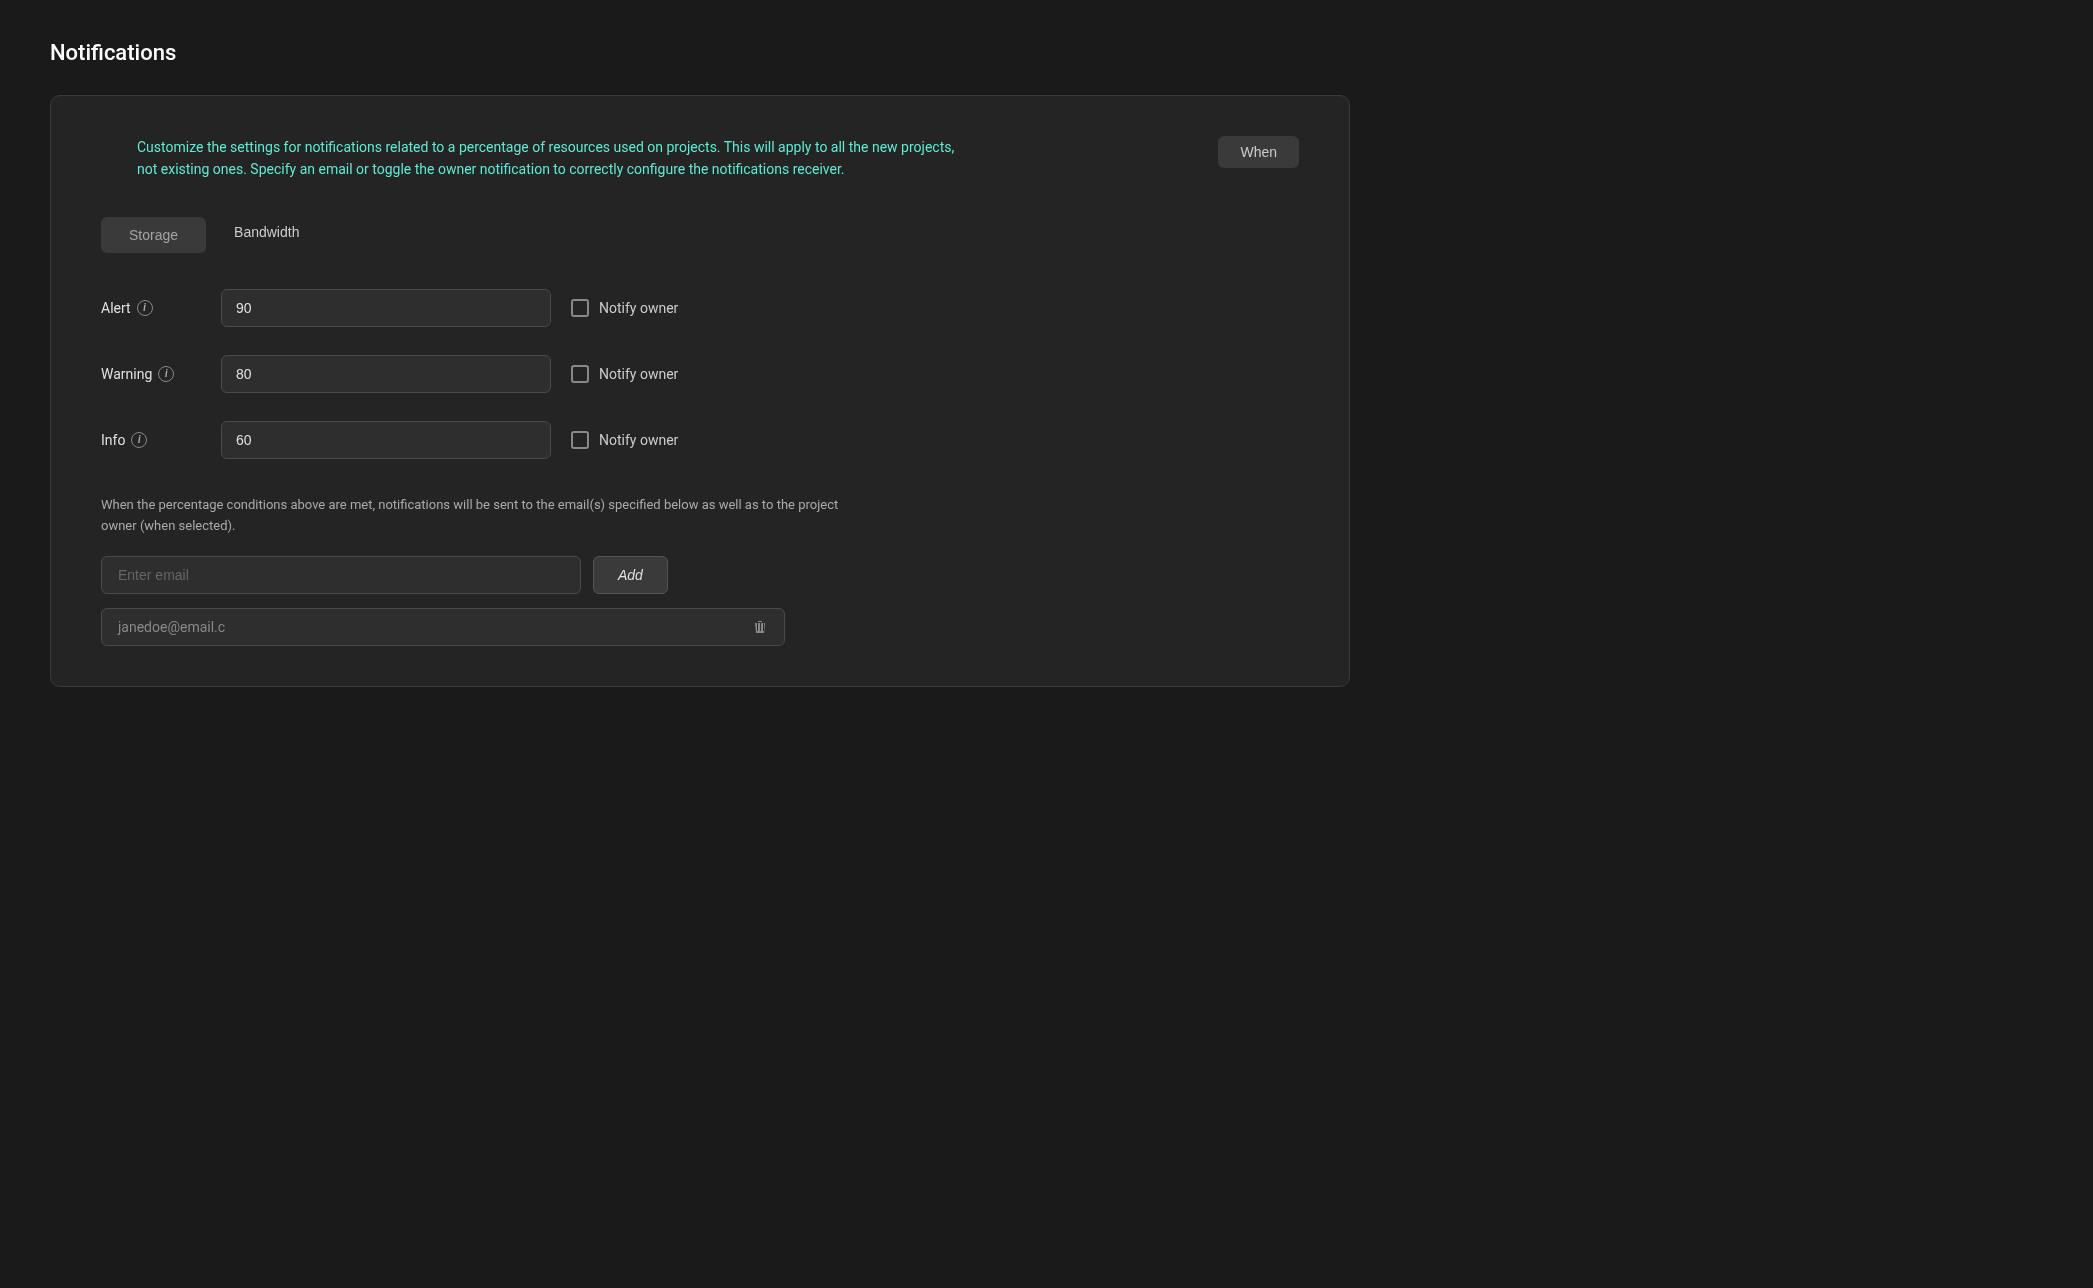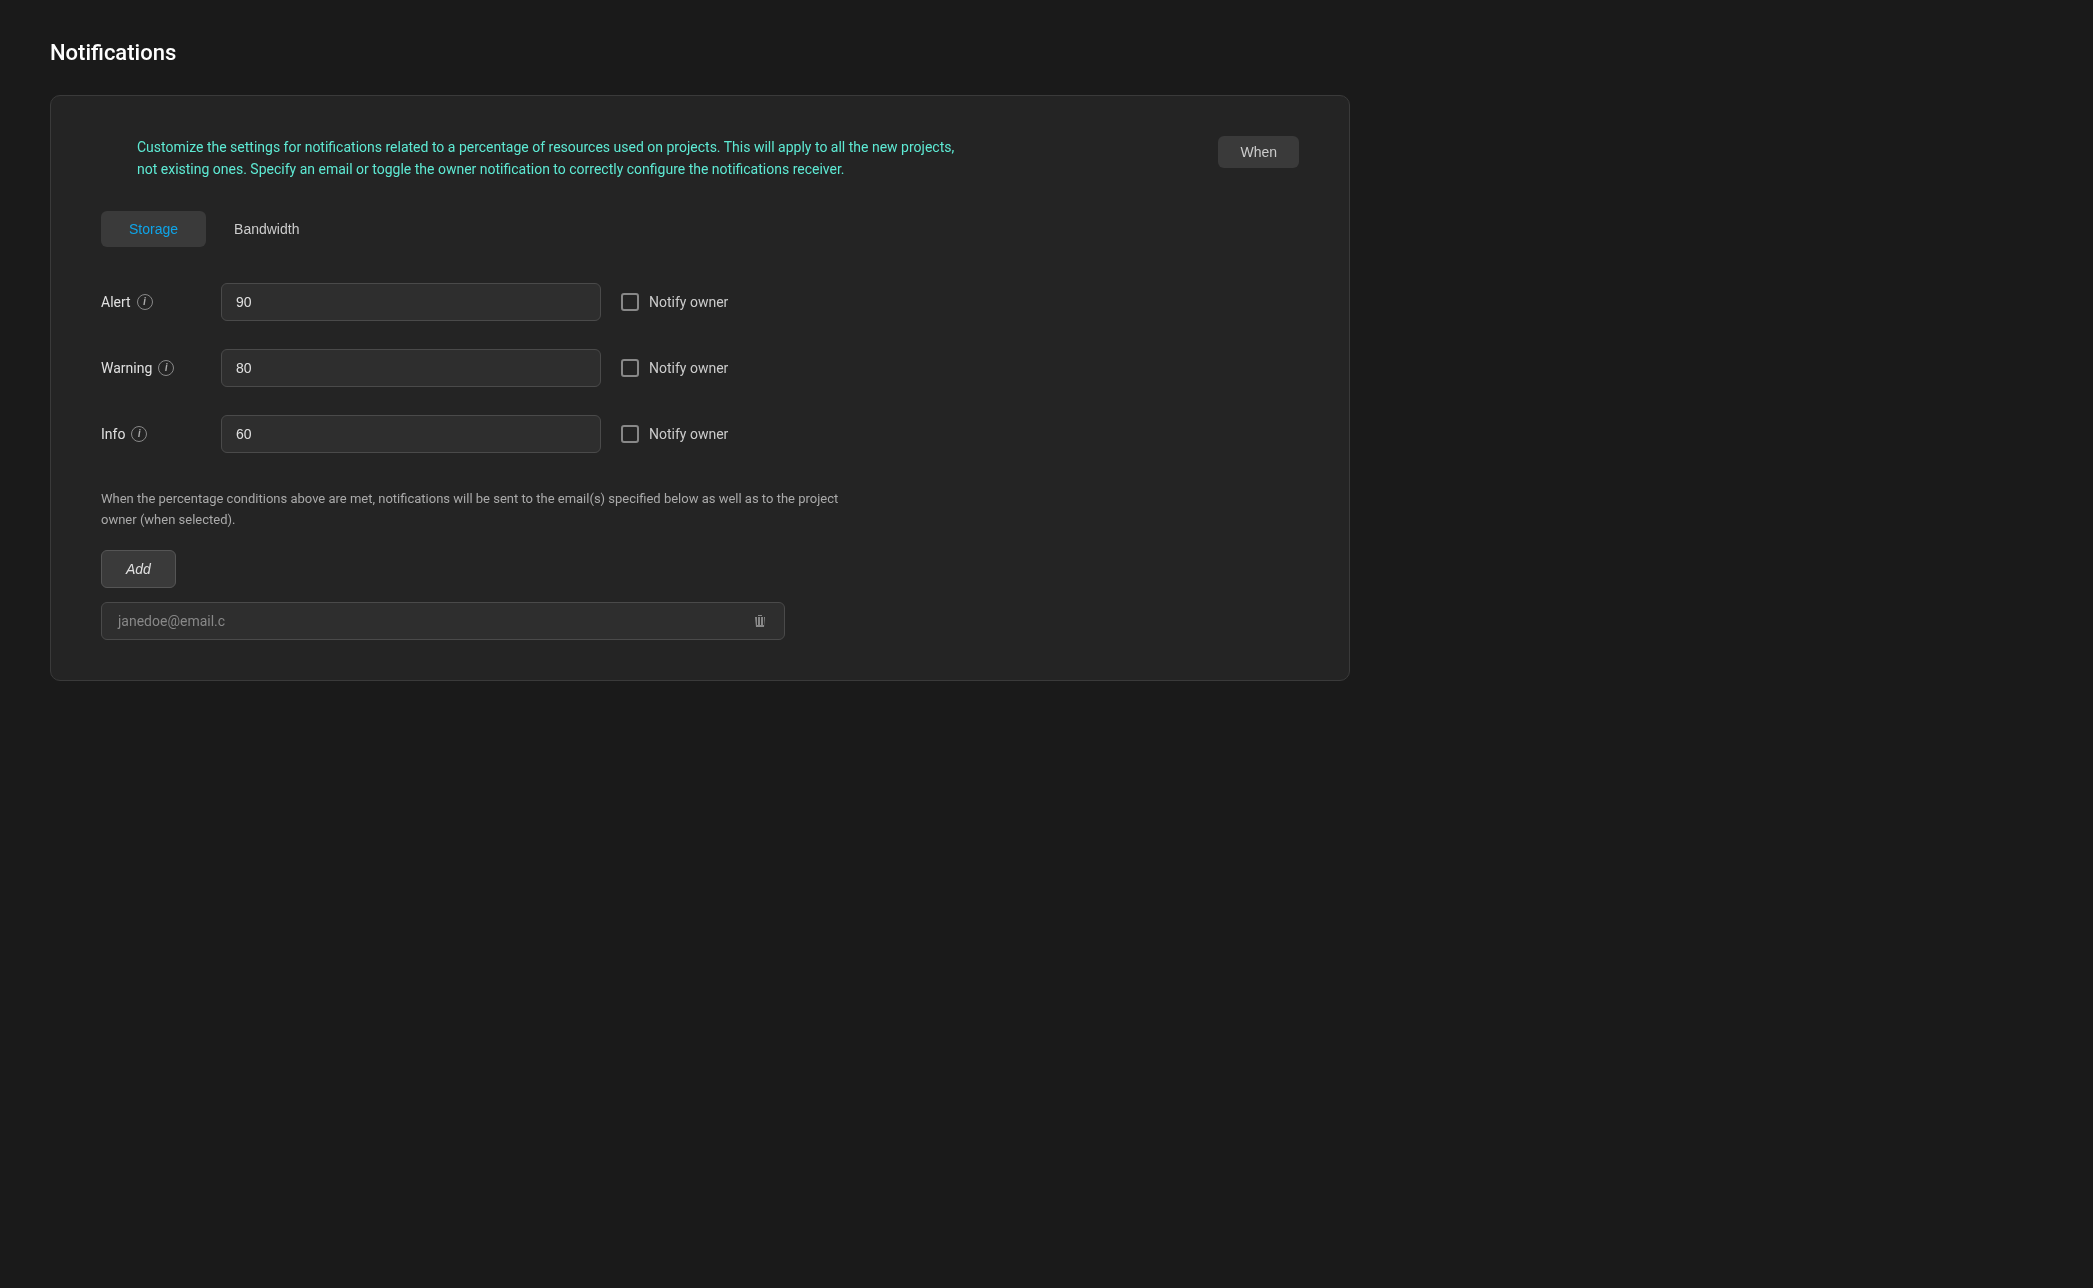--- a/index.html
+++ b/index.html
@@ -72,21 +72,22 @@
       cursor: pointer;
       font-size: 14px;
       font-weight: 500;
       color: #cccccc;
       background: transparent;
       border: none;
     }
 
     .tab.active {
       background-color: #3a3a3a;
-      color: #0ea5e9;
+      color: #a3a3a3;
+      margin-top: 6px;
     }
 
     .fields-section {
       display: flex;
       flex-direction: column;
       gap: 28px;
       margin-bottom: 36px;
     }
 
     .field-row {
@@ -121,21 +122,21 @@
       cursor: default;
     }
 
     .number-input {
       background-color: #2e2e2e;
       border: 1px solid #4a4a4a;
       border-radius: 6px;
       color: #e0e0e0;
       font-size: 14px;
       padding: 10px 14px;
-      width: 380px;
+      width: 330px;
       outline: none;
     }
 
     .checkbox-wrapper {
       display: flex;
       align-items: center;
       gap: 10px;
       cursor: pointer;
     }
 
@@ -287,20 +288,21 @@
         <input type="checkbox" class="checkbox" style="">
         <span class="notify-label">Notify owner</span>
       </label>
     </div>
 
   </div>
 
   <p class="footer-text">When the percentage conditions above are met, notifications will be sent to the email(s) specified below as well as to the project owner (when selected).</p>
 
   <div class="email-row">
+    <input class="email-input" type="email" placeholder="Enter email" style="">
     <button class="add-btn">Add</button>
   </div>
 
   <div class="email-list-item">
     <span class="email-list-text">janedoe@email.c</span>
     <button class="delete-btn">
       <svg class="trash-icon" viewBox="0 0 16 16" fill="currentColor">
         <path d="M6 2h4v1H6V2zm-3 2h10l-1 10H4L3 4zm2 0v8h1V4H5zm3 0v8h1V4H8zm3 0v8h1V4h-1z"></path>
       </svg>
     </button>

